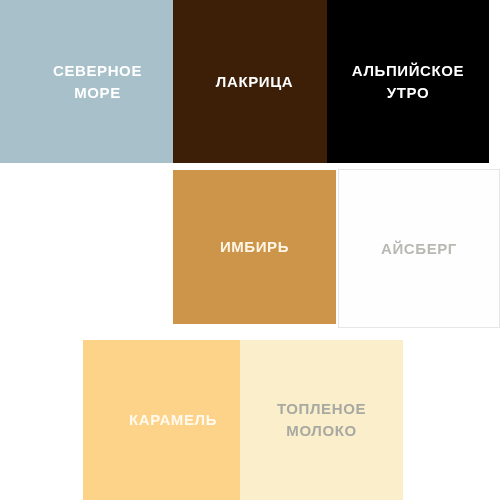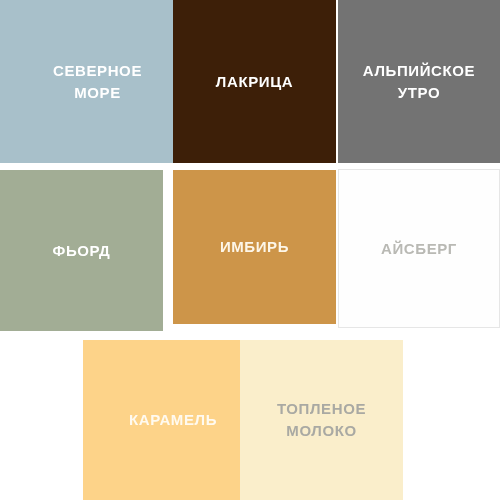--- a/index.html
+++ b/index.html
@@ -43,26 +43,23 @@
 <body>
 
 <div id="palette-root" style="background: rgb(255, 255, 255);">
     <div class="swatch" style="left: 0px; top: 0px; width: 195px; height: 163px; background: rgb(168, 192, 202);">
       <span class="swatch-label" style="color: rgb(255, 255, 255);">СЕВЕРНОЕ
 МОРЕ</span>
     </div>
     <div class="swatch" style="left: 173px; top: 0px; width: 163px; height: 163px; background: rgb(61, 31, 8);">
       <span class="swatch-label" style="color: rgb(255, 255, 255);">ЛАКРИЦА</span>
     </div>
-    <div class="swatch" style="left: 338px; top: 0px; width: 162px; height: 163px; background: #737373;">
+    <div class="swatch" style="left: 327px; top: 0px; width: 162px; height: 163px; background: #000000;">
       <span class="swatch-label" style="color: rgb(255, 255, 255);">АЛЬПИЙСКОЕ
 УТРО</span>
-    </div>
-    <div class="swatch" style="left: 0px; top: 170px; width: 163px; height: 161px; background: rgb(162, 173, 149);">
-      <span class="swatch-label" style="color: rgb(255, 255, 255);">ФЬОРД</span>
     </div>
     <div class="swatch" style="left: 173px; top: 170px; width: 163px; height: 154px; background: rgb(205, 149, 73);">
       <span class="swatch-label" style="color: rgb(253, 246, 232);">ИМБИРЬ</span>
     </div>
     <div class="swatch" style="left: 338px; top: 169px; width: 162px; height: 159px; background: rgb(254, 254, 254); border: 1px solid rgb(230, 230, 230);">
       <span class="swatch-label" style="color: rgb(185, 185, 180);">АЙСБЕРГ</span>
     </div>
     <div class="swatch" style="left: 83px; top: 340px; width: 180px; height: 160px; background: rgb(253, 211, 137);">
       <span class="swatch-label" style="color: rgb(255, 250, 240);">КАРАМЕЛЬ</span>
     </div>

